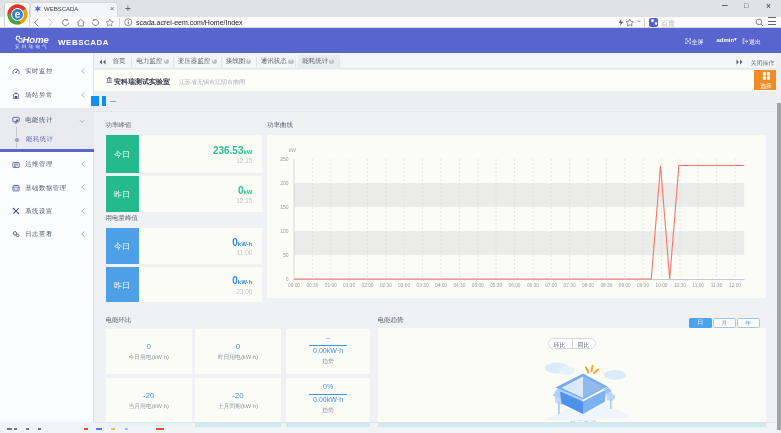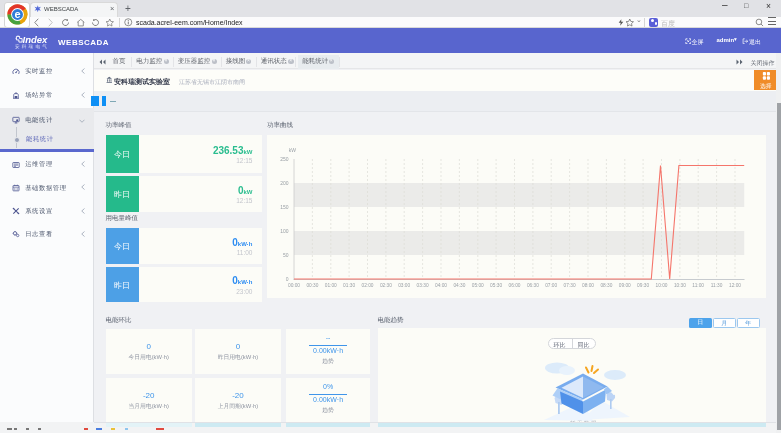--- a/index.html
+++ b/index.html
@@ -78,21 +78,21 @@
     </svg>
 <div class="a" style="left:768px;top:17px;width:8px;height:1.3px;background:#666"></div>
 <div class="a" style="left:768px;top:20.5px;width:8px;height:1.3px;background:#666"></div>
 <div class="a" style="left:768px;top:24px;width:8px;height:1.3px;background:#666"></div>
 
 <div class="a" style="left:0;top:28px;width:781px;height:25.2px;background:#5865ce"></div>
 <svg class="a" style="left:14.5px;top:35px" width="8.5" height="8.5" viewBox="0 0 24 24">
       <path d="M4 4 H13 V10 H20 V20 H11 V14 H4 Z" fill="none" stroke="#fff" stroke-width="2.6"></path>
       <path d="M8 1 L12 5 M1 8 L5 12" stroke="#fff" stroke-width="2"></path>
     </svg>
-<div class="a" style="left:22.5px;top:33.5px;font-size:9.5px;font-weight:bold;font-style:italic;color:#fff">Index</div>
+<div class="a" style="left:22.5px;top:33.5px;font-size:9.5px;font-weight:bold;font-style:italic;color:#fff">Home</div>
 <div class="a" style="left:15px;top:44px;font-size:4.6px;color:#dfe3f6;letter-spacing:2.2px">安科瑞电气</div>
 <div class="a" style="left:58px;top:37.5px;font-size:8px;font-weight:bold;color:#fff;letter-spacing:0.5px">WEBSCADA</div>
 <svg class="a" style="left:684.5px;top:37.5px" width="6.5" height="6.5" viewBox="0 0 24 24">
       <path d="M3 3 L9 3 M3 3 L3 9 M21 3 L15 3 M21 3 L21 9 M3 21 L9 21 M3 21 L3 15 M21 21 L15 21 M21 21 L21 15 M8.5 8.5 L15.5 15.5 M15.5 8.5 L8.5 15.5" stroke="#fff" stroke-width="3" fill="none"></path>
     </svg>
 <div class="a" style="left:691.5px;top:37.5px;font-size:6px;color:#fff">全屏</div>
 <div class="a" style="left:716.5px;top:37px;font-size:6px;font-weight:bold;color:#fff">admin</div>
 <div class="a" style="left:734px;top:35.5px;font-size:5.5px;color:#fff">▾</div>
 <svg class="a" style="left:742px;top:37.5px" width="6.5" height="6.5" viewBox="0 0 24 24">
       <path d="M10 3 H4 V21 H10 M9 12 H21 M21 12 L16 7.5 M21 12 L16 16.5" stroke="#fff" stroke-width="2.6" fill="none"></path>

